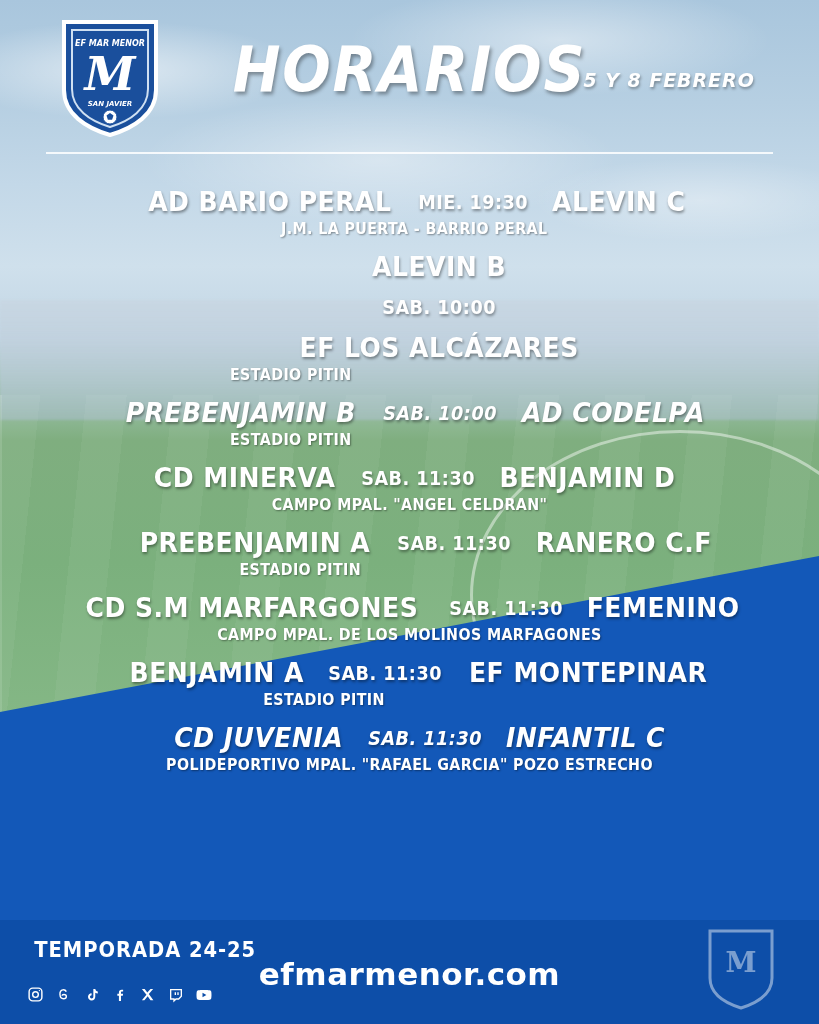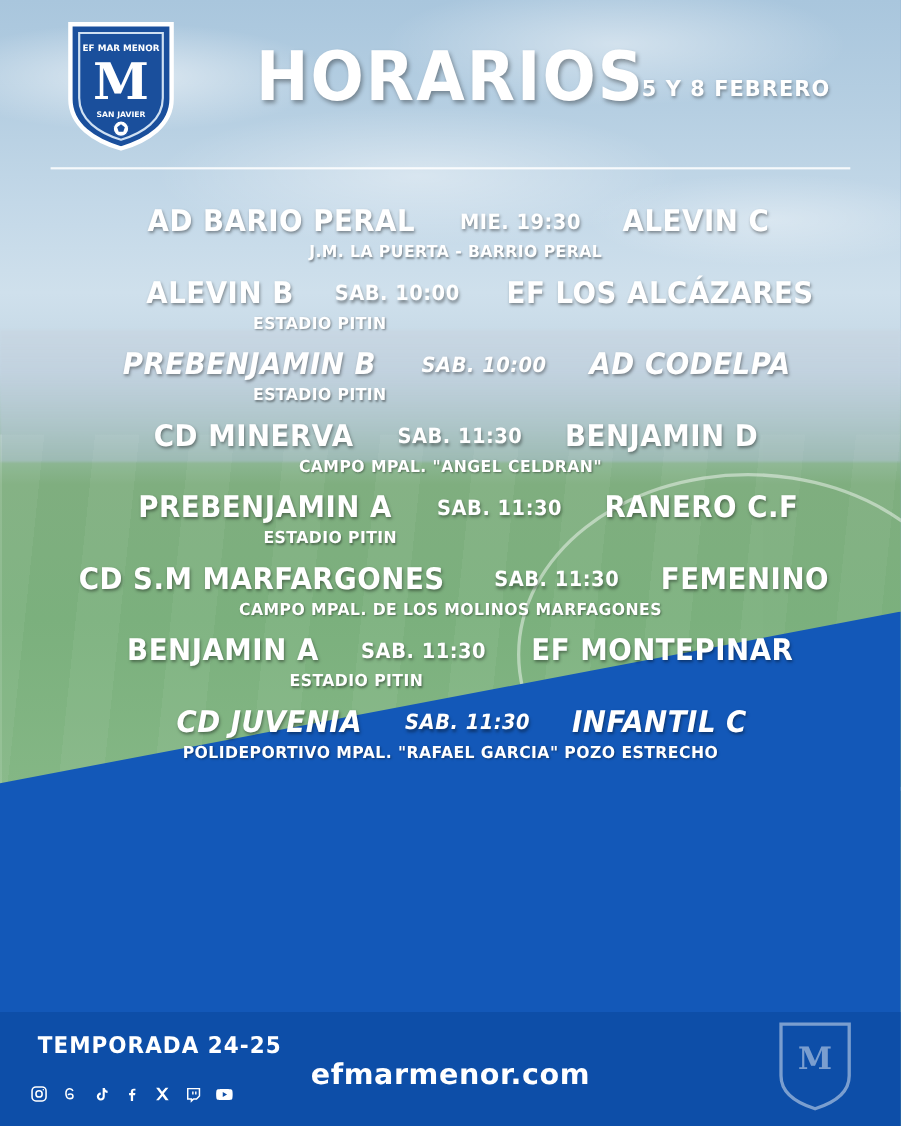--- a/index.html
+++ b/index.html
@@ -60,21 +60,21 @@
     background:#1358b8;
     clip-path:polygon(819px 556px, 819px 920px, 0 920px, 0 712px);
   }
   .footer-band {
     position:absolute; left:0; bottom:0; width:819px; height:104px;
     background:#0d4ea8;
   }
 
   
   .header {
-    position:absolute; left:0; top:0; width:819px; height:128px;
+    position:absolute; left:0; top:0; width:819px; height:128px;font-style:italic;
   }
   .crest {
     position:absolute; left:60px; top:18px; width:100px; height:120px;
   }
   .crest svg { display:block; }
 
   .title {
     position:absolute; left:0; top:33px; width:819px;
     text-align:center;
     font-family:"DejaVu Sans", sans-serif;
@@ -100,21 +100,21 @@
     background:rgba(255,255,255,.85);
   }
 
   
   .matches {
     position:absolute; left:0; top:186px; width:819px;
   }
   .match { width:819px; margin-bottom:13px; }
   .match-row {
     display:flex; align-items:center; justify-content:center;
-    gap:28px;
+    gap:14px;
     white-space:nowrap;
   }
   .team {
     font-family:"DejaVu Sans", sans-serif;
     font-weight:bold;
     font-size:27px;
     color:#fff;
     letter-spacing:.5px;
     transform:scaleX(.93);
     text-shadow:1px 2px 3px rgba(0,0,0,.4);
@@ -133,21 +133,21 @@
     font-family:"DejaVu Sans", sans-serif;
     font-weight:bold;
     font-size:15px;
     color:#fff;
     letter-spacing:.4px;
     margin-top:3px;
     transform:scaleX(.95);
     text-shadow:1px 1px 2px rgba(0,0,0,.4);
   }
   .m1 .match-row { padding-left:10px; }
-  .m2 .match-row { padding-left:60px; }
+  .m2 .match-row { padding-left:60px;flex-direction:column; }
   .m3 .match-row { padding-left:10px;font-style:italic; }
   .m4 .match-row { padding-left:10px; }
   .m5 .match-row { padding-left:30px;text-align:center; }
   .m6 .match-row { padding-left:0px; }
   .m7 .match-row { padding-left:20px;align-items:center; }
   .m8 .match-row { padding-left:20px;font-style:italic; }
 
   .m1 .venue { padding-left:10px; }
   .m2 .venue { padding-right:250px; }
   .m3 .venue { padding-right:250px; }
@@ -165,21 +165,21 @@
     font-size:21px;
     color:#fff;
     letter-spacing:1px;
     transform:scaleX(.93);
   }
   .website {
     position:absolute; left:0; bottom:32px; width:819px;
     text-align:center;
     font-family:"DejaVu Sans", sans-serif;
     font-weight:bold;
-    font-size:26px;
+    font-size:31px;
     color:#fff;
     letter-spacing:.5px;
   }
   .socials {
     position:absolute; left:26px; bottom:20px;
     display:flex; align-items:center; gap:9px;
   }
   .soc {
     width:19px; height:19px;
     display:flex; align-items:center; justify-content:center;

